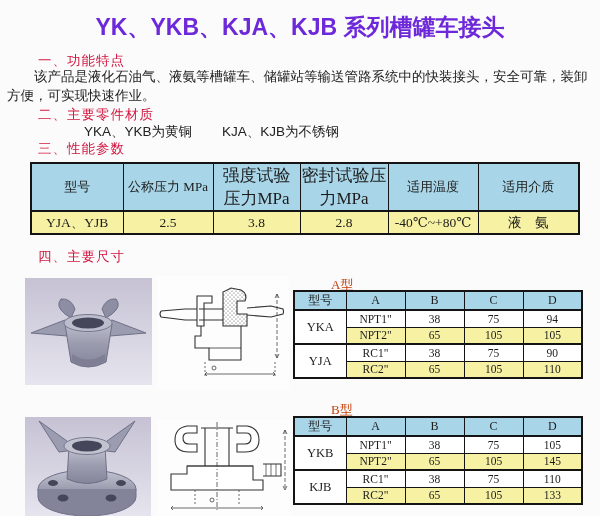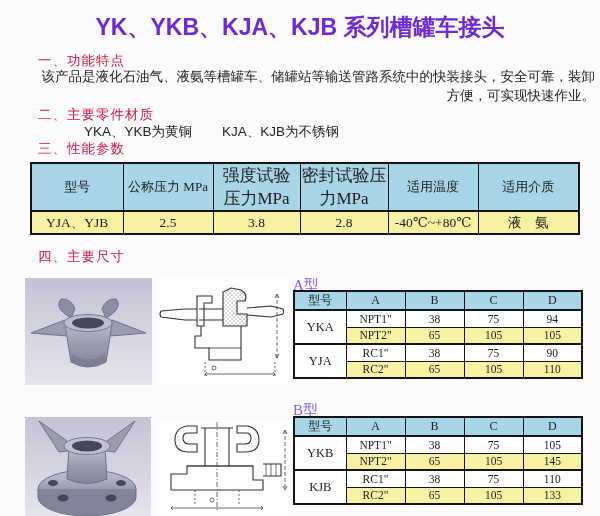--- a/index.html
+++ b/index.html
@@ -18,40 +18,40 @@
     top:12px; left:0; width:600px;
     text-align:center;
     font-size:23px; font-weight:bold; color:#6d28d9;
   }
 
   .sec-heading {
     font-size:13.5px; font-weight:normal;
     color:var(--heading-red,#d2163f);
     letter-spacing:1px;
   }
-  .body-text { font-size:13.5px; line-height:19px; color:#222;text-align:right; }
+  .body-text { font-size:13.5px; line-height:19px; color:#222; }
   .para { text-indent:27px; }
   .mat-part2 { margin-left:30px; }
 
   table { border-collapse:collapse; table-layout:fixed; background:#fff;padding-left:36px; }
 
   
   .perf { width:548px; border:2px solid #141414;
           font-family:"Liberation Serif","DejaVu Serif",serif; }
   .perf th, .perf td { border:1px solid #141414; text-align:center; vertical-align:middle; padding:0 1px; }
   .perf th { height:26px; font-size:13px; font-weight:normal;
              background:var(--table-header-blue,#a8d6e8); }
   .perf th.long { font-size:17px;margin-left:28px; }
   .perf thead th { border-bottom:2px solid #141414; }
   .perf td { height:23px; font-size:13.5px; }
   tr.yellow td { background:var(--row-yellow,#f7f1a3); }
 
   
-  .dim-label { font-size:15px; color:#8b5cf6;
-               font-family:"Liberation Serif","DejaVu Serif",serif; }
+  .dim-label { font-size:13px; color:#c2410c;
+               font-family:"Liberation Serif","DejaVu Serif",serif;margin-left:38px; }
   .dim { width:288px; border:2px solid #141414;
          font-family:"Liberation Serif","DejaVu Serif",serif; }
   .dim th, .dim td { border:1px solid #141414; text-align:center; vertical-align:middle; }
   .dim th { height:17px; font-size:12px; font-weight:normal;
             background:var(--table-header-blue,#a8d6e8); }
   .dim thead th { border-bottom:2px solid #141414; }
   .dim td { height:17px; font-size:11.5px; }
   .dim td.model { font-size:12.5px; background:#fff; }
   .dim tr.group-start td { border-top:2px solid #141414; }
 

